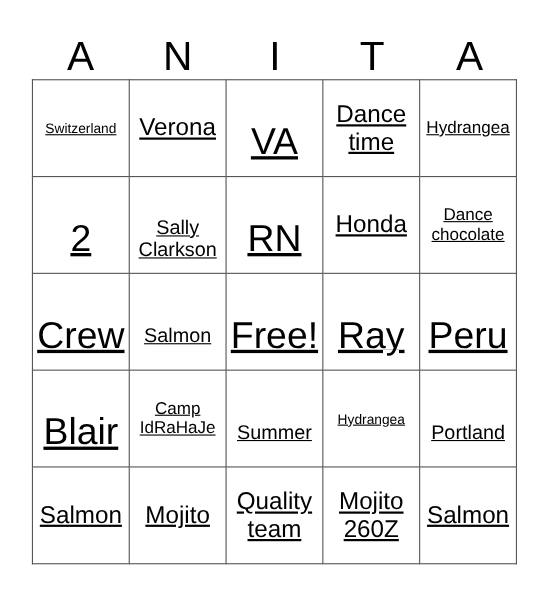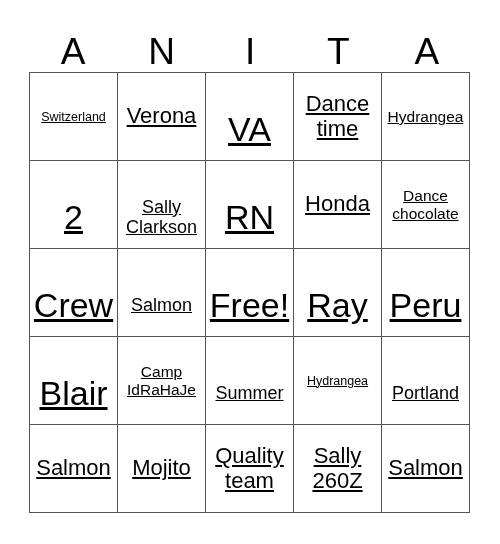--- a/index.html
+++ b/index.html
@@ -161,21 +161,21 @@
           <td>
             <span class="cell-text sz-l">Salmon</span>
           </td>
           <td>
             <span class="cell-text sz-l">Mojito</span>
           </td>
           <td>
             <span class="cell-text sz-l">Quality team</span>
           </td>
           <td>
-            <span class="cell-text sz-l">Sally 260Z</span>
+            <span class="cell-text sz-l">Mojito 260Z</span>
           </td>
           <td>
             <span class="cell-text sz-l">Salmon</span>
           </td>
         </tr>
       </tbody>
   </table>
 
 </div>
 

